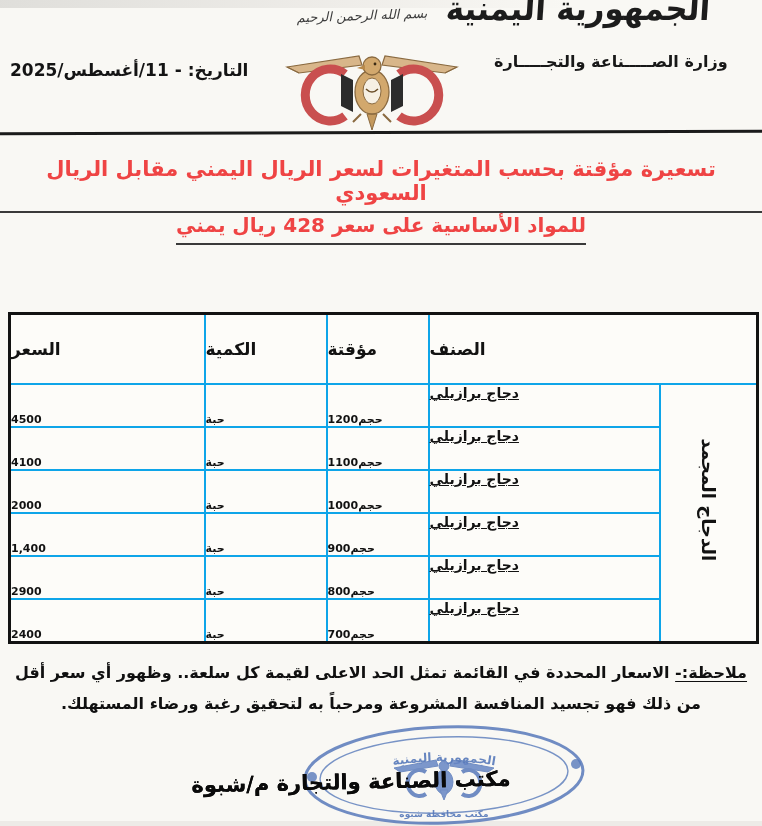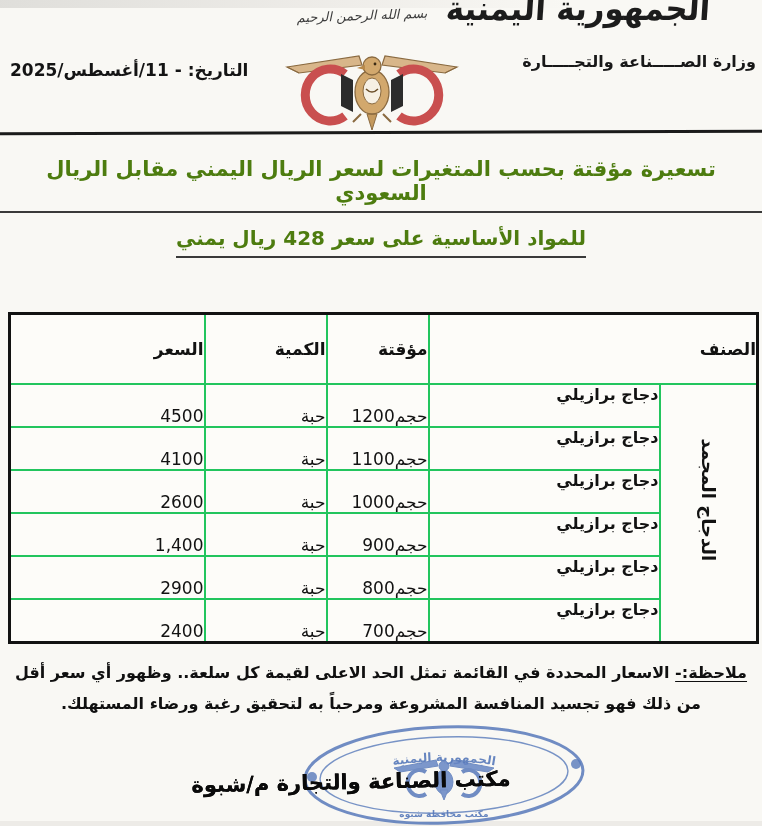--- a/index.html
+++ b/index.html
@@ -16,62 +16,62 @@
   .edge-bottom{position:absolute;bottom:0;left:0;width:100%;height:5px;background:#e5e3de;opacity:.6;}
 
   
   .country-callig{
     position:absolute;top:-10px;right:52px;direction:rtl;
     font-size:31px;font-weight:bold;transform:scaleY(1.08) skewX(-4deg);
     color:#1c1c1c;letter-spacing:-1px;white-space:nowrap;
   }
   .ministry{
     position:absolute;top:50px;right:6px;width:262px;direction:rtl;
-    text-align:right;font-weight:bold;font-size:16px;line-height:1.55;color:#181818;
+    text-align:left;font-weight:bold;font-size:16px;line-height:1.55;color:#181818;
   }
   .bismillah{
     position:absolute;top:8px;left:272px;width:180px;text-align:center;
     font-size:13px;font-style:italic;color:#3c3c3c;transform:rotate(-2deg);
     direction:rtl;white-space:nowrap;
   }
   .date-line{
     position:absolute;top:60px;left:10px;direction:rtl;font-weight:bold;
     font-size:17px;color:#141414;white-space:nowrap;
   }
   .emblem{position:absolute;top:34px;left:283px;}
 
   .divider{
     position:absolute;top:131px;left:-4px;width:772px;height:3px;
     background:#1b1b1b;transform:rotate(-0.2deg);
   }
 
   
   .title-block{position:absolute;top:157px;left:0;width:762px;text-align:center;direction:rtl;}
   .title-line{
-    display:inline-block;font-weight:800;color:#4d7c0f;
+    display:inline-block;font-weight:800;color:#ef4444;
     border-bottom:2px solid #3a3a3a;padding-bottom:6px;
   }
   .title-line.l1{font-size:21px;}
-  .title-line.l2{font-size:20px;margin-top:13px;}
+  .title-line.l2{font-size:20px;margin-top:0;}
 
   
   table.price{
     position:absolute;top:312px;left:8px;width:748px;
     border-collapse:collapse;direction:rtl;table-layout:fixed;
     background:#fdfcf9;
   }
   table.price th,table.price td{
-    border:2px solid #22c55e;text-align:right;color:#121212;
+    border:2px solid #0ea5e9;text-align:left;color:#121212;
     overflow:visible;padding:0;
   }
   table.price{border:3px solid #121212;}
   table.price th{height:68px;font-size:17px;font-weight:800;vertical-align:middle;}
   table.price td{height:41px;}
-  td.cell-item{vertical-align:top;padding-top:3px;font-weight:700;font-size:16px;}
-  td.cell-pkg,td.cell-qty,td.cell-price{vertical-align:bottom;padding-bottom:6px;font-weight:400;font-size:17px;}
+  td.cell-item{vertical-align:top;padding-top:3px;font-weight:700;font-size:14px;text-decoration:underline;}
+  td.cell-pkg,td.cell-qty,td.cell-price{vertical-align:bottom;padding-bottom:6px;font-weight:700;font-size:11px;}
   td.group-cell{vertical-align:middle;}
   .vtext{
     transform:rotate(90deg);white-space:nowrap;font-weight:800;
     font-size:18px;letter-spacing:3px;color:#121212;direction:rtl;
   }
 
   
   .note{
     position:absolute;top:657px;left:12px;width:738px;direction:rtl;
     text-align:center;font-weight:700;font-size:16px;line-height:1.95;color:#101010;
@@ -167,21 +167,21 @@
       <tr>
         <td class="cell-item">دجاج برازيلي</td>
         <td class="cell-pkg">حجم1100</td>
         <td class="cell-qty">حبة</td>
         <td class="cell-price">4100</td>
       </tr>
       <tr>
         <td class="cell-item">دجاج برازيلي</td>
         <td class="cell-pkg">حجم1000</td>
         <td class="cell-qty">حبة</td>
-        <td class="cell-price">2600</td>
+        <td class="cell-price">2000</td>
       </tr>
       <tr>
         <td class="cell-item">دجاج برازيلي</td>
         <td class="cell-pkg">حجم900</td>
         <td class="cell-qty">حبة</td>
         <td class="cell-price">1,400</td>
       </tr>
       <tr>
         <td class="cell-item">دجاج برازيلي</td>
         <td class="cell-pkg">حجم800</td>

